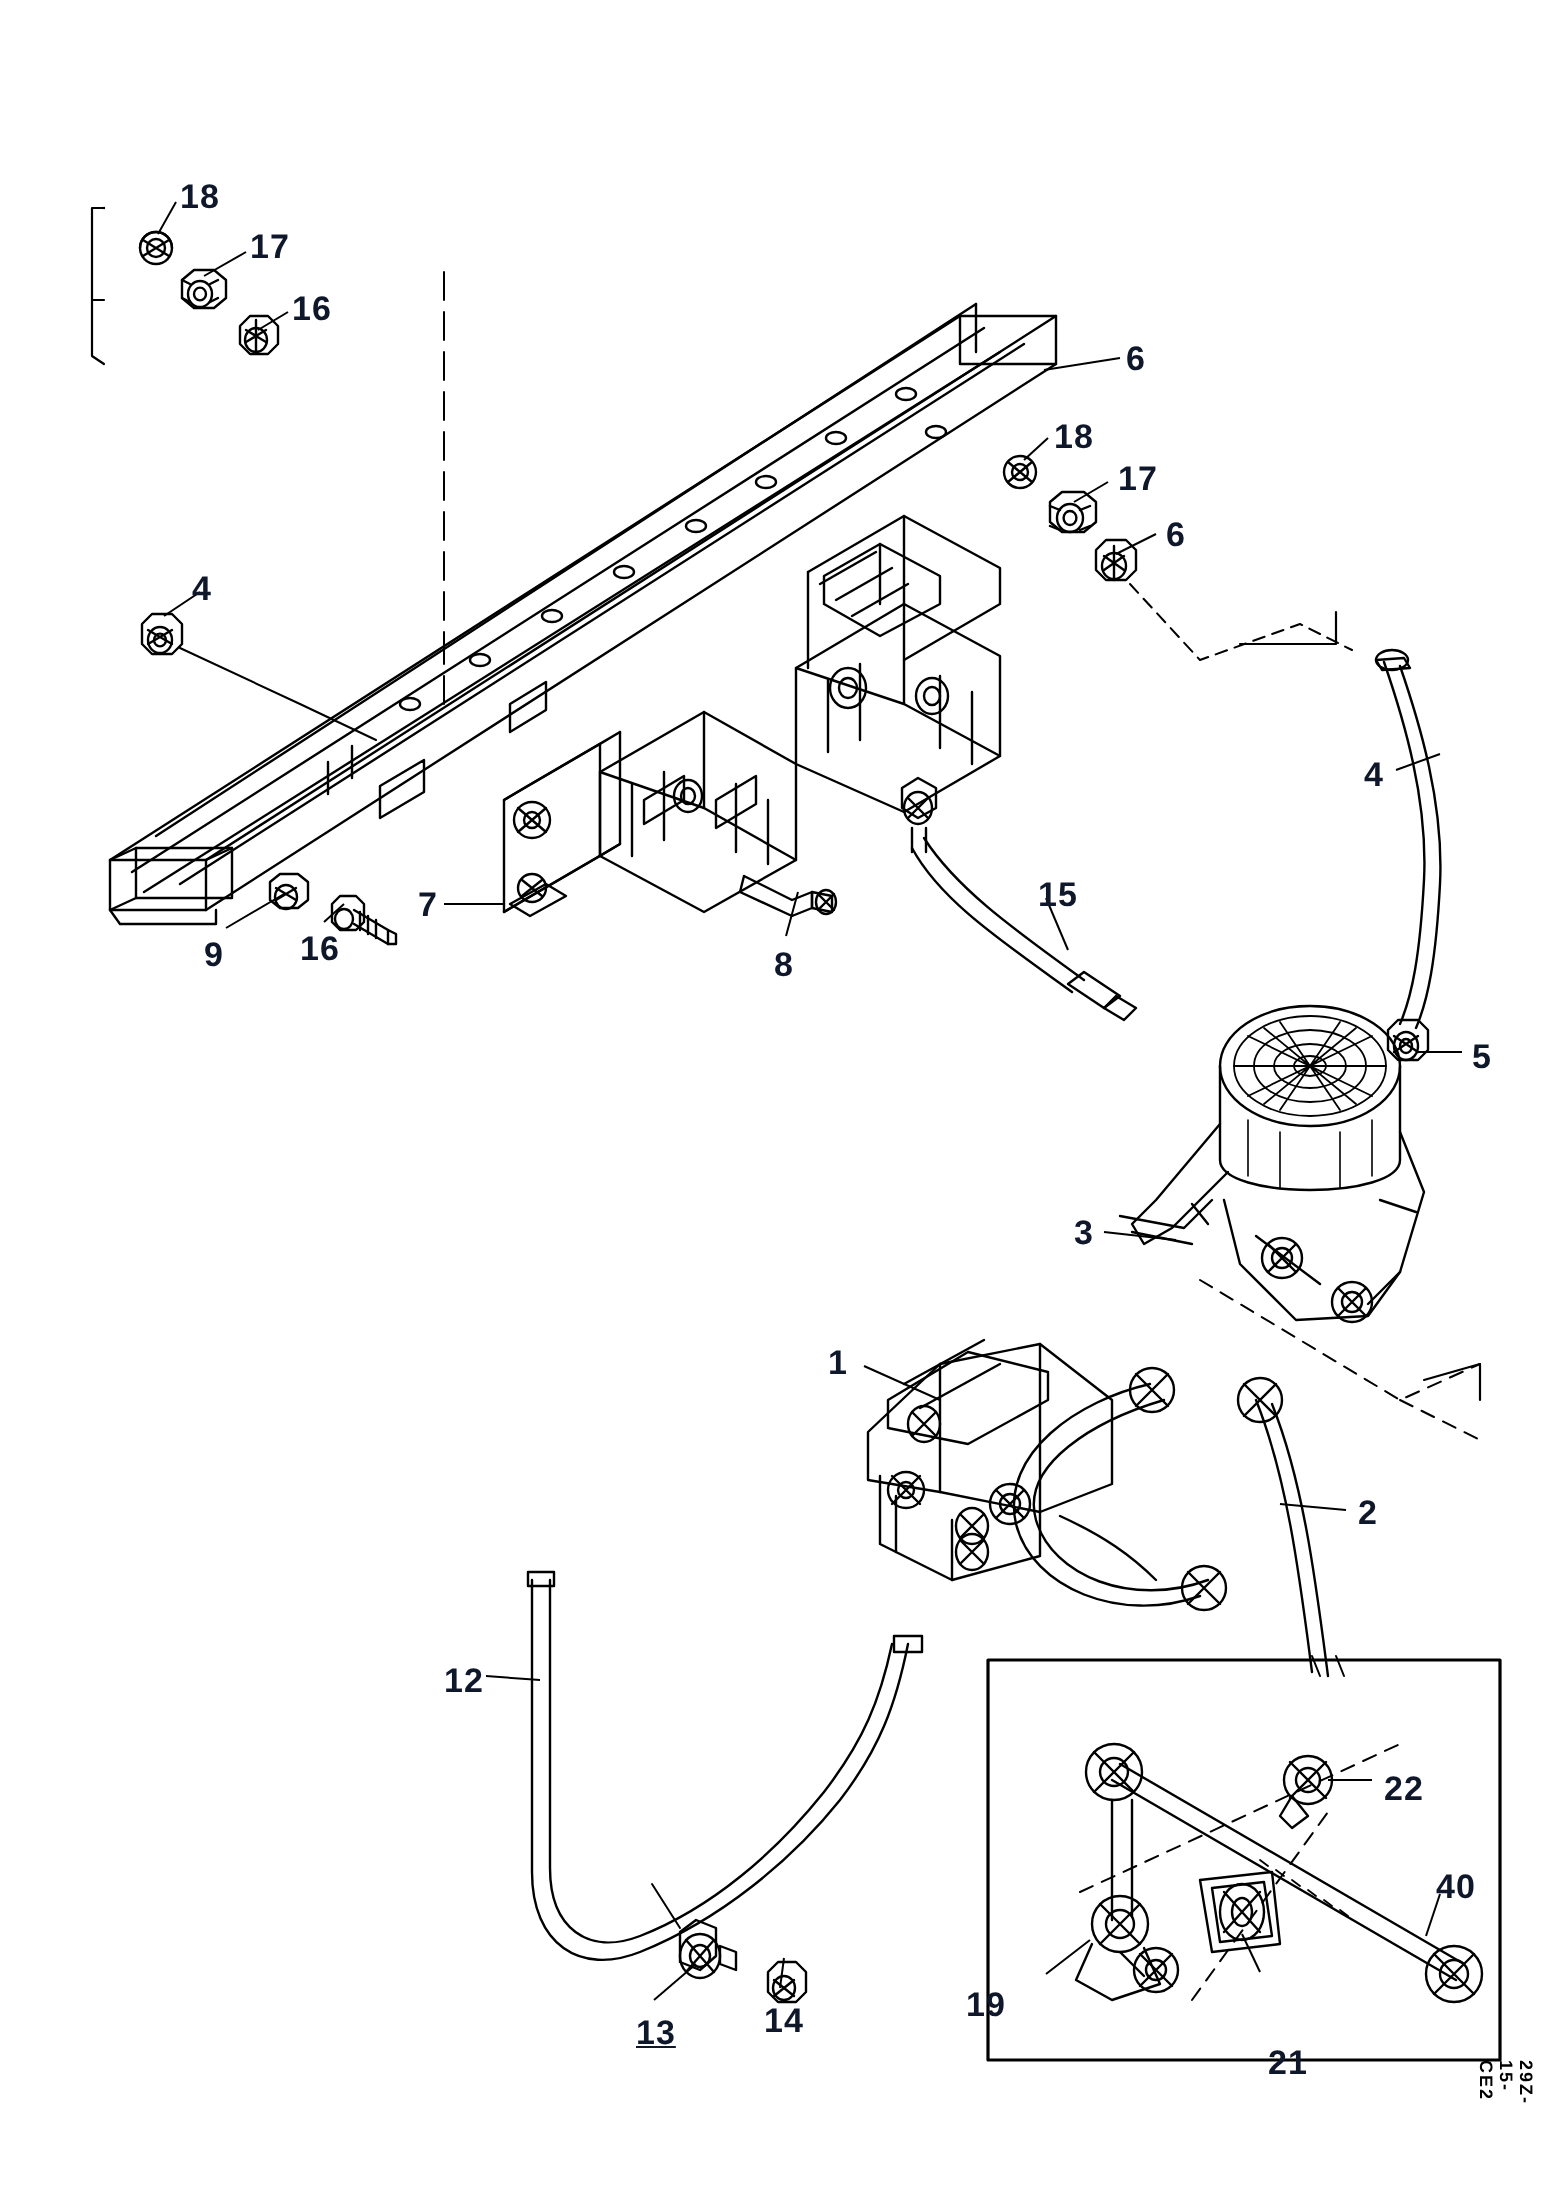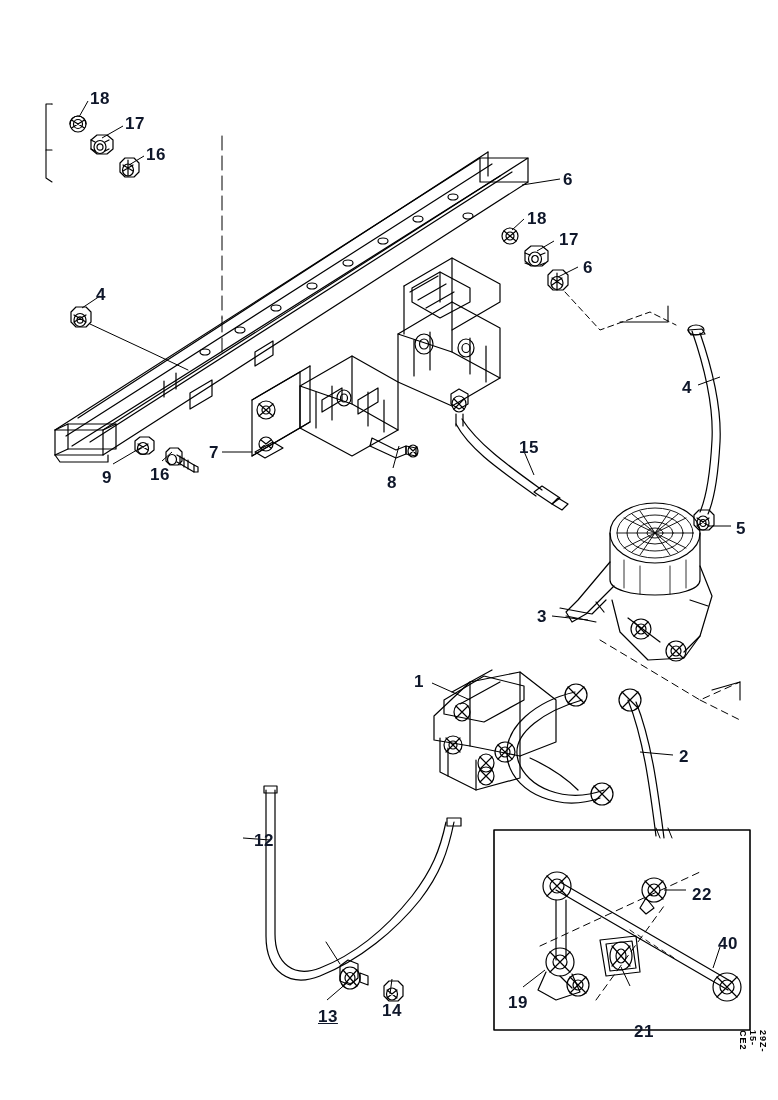--- a/index.html
+++ b/index.html
@@ -403,30 +403,30 @@
       <div class="callout" style="left: 537px; top: 608px;">3</div>
       <div class="callout" style="left: 682px; top: 379px;">4</div>
       <div class="callout" style="left: 736px; top: 520px;">5</div>
       <div class="callout" style="left: 563px; top: 171px;">6</div>
       <div class="callout" style="left: 583px; top: 259px;">6</div>
       <div class="callout" style="left: 209px; top: 444px;">7</div>
       <div class="callout" style="left: 387px; top: 474px;">8</div>
       <div class="callout" style="left: 102px; top: 469px;">9</div>
       <div class="callout" style="left: 150px; top: 466px;">16</div>
       <div class="callout" style="left: 96px; top: 286px;">4</div>
-      <div class="callout" style="left: 222px; top: 832px; margin-left: 32px;">12</div>
+      <div class="callout" style="left: 222px; top: 832px;">12</div>
       <div class="callout" style="left: 318px; top: 1008px; text-decoration: underline;">13</div>
       <div class="callout" style="left: 382px; top: 1002px;">14</div>
       <div class="callout" style="left: 519px; top: 439px;">15</div>
       <div class="callout" style="left: 146px; top: 146px;">16</div>
       <div class="callout" style="left: 125px; top: 115px;">17</div>
       <div class="callout" style="left: 90px; top: 90px;">18</div>
       <div class="callout" style="left: 527px; top: 210px;">18</div>
       <div class="callout" style="left: 559px; top: 231px;">17</div>
-      <div class="callout" style="left: 508px; top: 994px; text-align: center;">19</div>
+      <div class="callout" style="left: 483px; top: 994px; text-align: center;">19</div>
       <div class="callout" style="left: 718px; top: 935px;">40</div>
       <div class="callout" style="left: 634px; top: 995px; margin-top: 28px;">21</div>
       <div class="callout" style="left: 692px; top: 886px;">22</div>
     </div>
 
   <div class="partnum" style="left:768px;top:1030px;">29Z-15-CE2</div>
 
 </div>
 
 </body></html>

